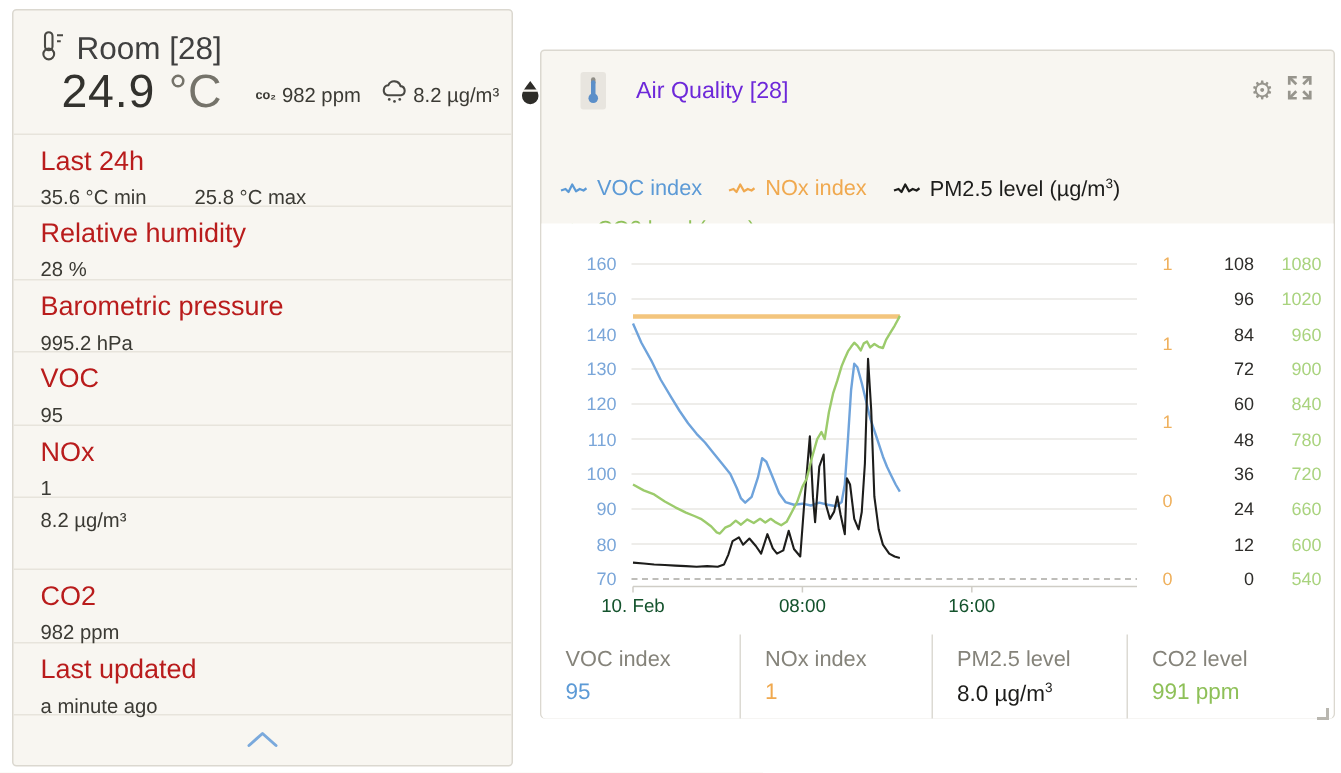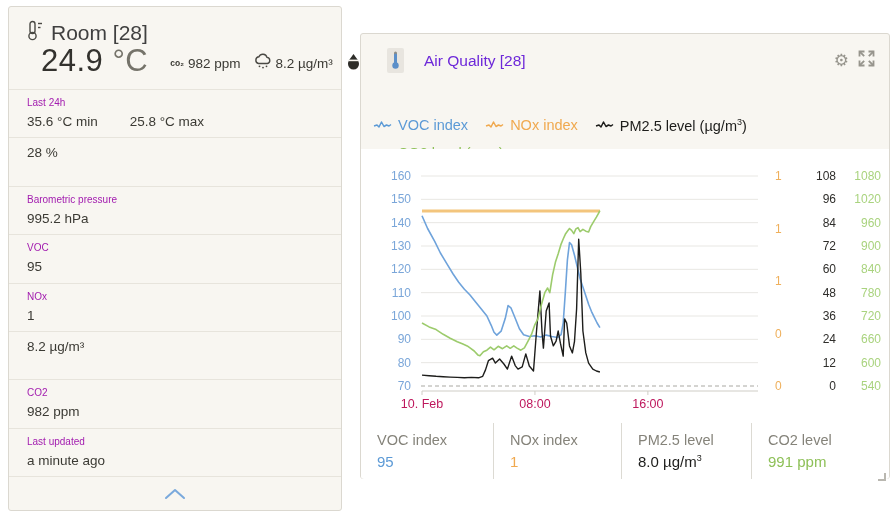--- a/index.html
+++ b/index.html
@@ -15,41 +15,41 @@
   .lp-header{position:relative;height:82px;}
   .lp-title-row{position:absolute;left:18px;top:13px;display:flex;align-items:center;gap:8px;}
   .lp-title{font-size:21px;color:#404040;}
   .lp-temp-row{position:absolute;left:32px;top:36px;display:flex;align-items:center;}
   .lp-temp{font-size:31px;letter-spacing:0.5px;color:#33322e;white-space:nowrap;}
   .lp-temp .unit{color:#75736a;}
   .lp-stats{display:flex;align-items:center;margin-left:22px;gap:13px;margin-top:4px;}
   .lp-stat{display:flex;align-items:center;gap:4px;font-size:13.5px;color:#3b3a34;white-space:nowrap;}
   .co2glyph{font-size:8.5px;font-weight:bold;letter-spacing:0;color:#3b3a34;}
   .lp-row{height:48.4px;border-top:1px solid #e7e4dc;box-sizing:border-box;padding:7px 18px 0;}
-  .lp-label{font-size:10px;color:#a21caf;margin-bottom:6px;}
+  .lp-label{font-size:18px;color:#b91c1c;margin-bottom:6px;}
   .lp-value{font-size:13.5px;color:#3b3a34;}
   .lp-value .v2{margin-left:32px;}
   .lp-collapse{height:35px;border-top:1px solid #e7e4dc;display:flex;align-items:center;justify-content:center;cursor:pointer;}
 
   
   .rp-header{position:relative;height:115px;}
   .rp-title-row{position:absolute;left:26px;top:14px;right:14px;display:flex;align-items:center;}
   .rp-therm-bg{width:17px;height:25px;background:#e8e5df;border-radius:2px;display:flex;align-items:center;justify-content:center;}
   .rp-title{font-size:15.5px;color:#6d28d9;margin-left:20px;flex:1;}
   .rp-actions{display:flex;align-items:center;gap:9px;}
   .gear{font-size:17px;color:#97958d;line-height:1;cursor:pointer;}
   .legend-row{position:absolute;left:12px;display:flex;align-items:center;column-gap:17px;}
   #legend-row-1{top:83px;}
   #legend-row-2{top:111px;}
   .legend-item{display:flex;align-items:center;gap:6px;font-size:14.5px;cursor:pointer;}
   .legend-item sup{font-size:9px;}
   .rp-body{position:absolute;left:0;top:115px;width:528px;height:330px;background:#ffffff;border-radius:0 0 3px 3px;}
   #chart-area{position:absolute;left:0;top:0;width:528px;height:274px;}
   #chart-area .tick{position:absolute;font-size:12px;line-height:16px;}
-  #chart-area .xtick{position:absolute;font-size:12.5px;color:#be185d;text-align:center;}
+  #chart-area .xtick{position:absolute;font-size:12.5px;color:#14532d;text-align:center;}
   .summary{position:absolute;left:0;top:274px;width:528px;height:56px;display:flex;}
   .sum-col{box-sizing:border-box;padding:9px 0 0 16px;}
   .sum-col + .sum-col{border-left:1px solid #dcdad3;}
   .sum-label{font-size:14.5px;color:#85837a;margin-bottom:5px;}
   .sum-value{font-size:15px;}
   .sum-value sup{font-size:9px;}
   .resize-handle{position:absolute;right:3px;bottom:3px;width:9px;height:9px;cursor:nwse-resize;}
 </style>
 </head>
 <body>
@@ -96,20 +96,21 @@
         </span>
       </span>
     </div>
   </div>
 
   <div class="lp-row">
     <div class="lp-label">Last 24h</div>
     <div class="lp-value"><span>35.6 °C min</span><span class="v2">25.8 °C max</span></div>
   </div>
   <div class="lp-row">
+    <div class="lp-label">Relative humidity</div>
     <div class="lp-value">28 %</div>
   </div>
   <div class="lp-row">
     <div class="lp-label">Barometric pressure</div>
     <div class="lp-value">995.2 hPa</div>
   </div>
   <div class="lp-row">
     <div class="lp-label">VOC</div>
     <div class="lp-value">95</div>
   </div>

